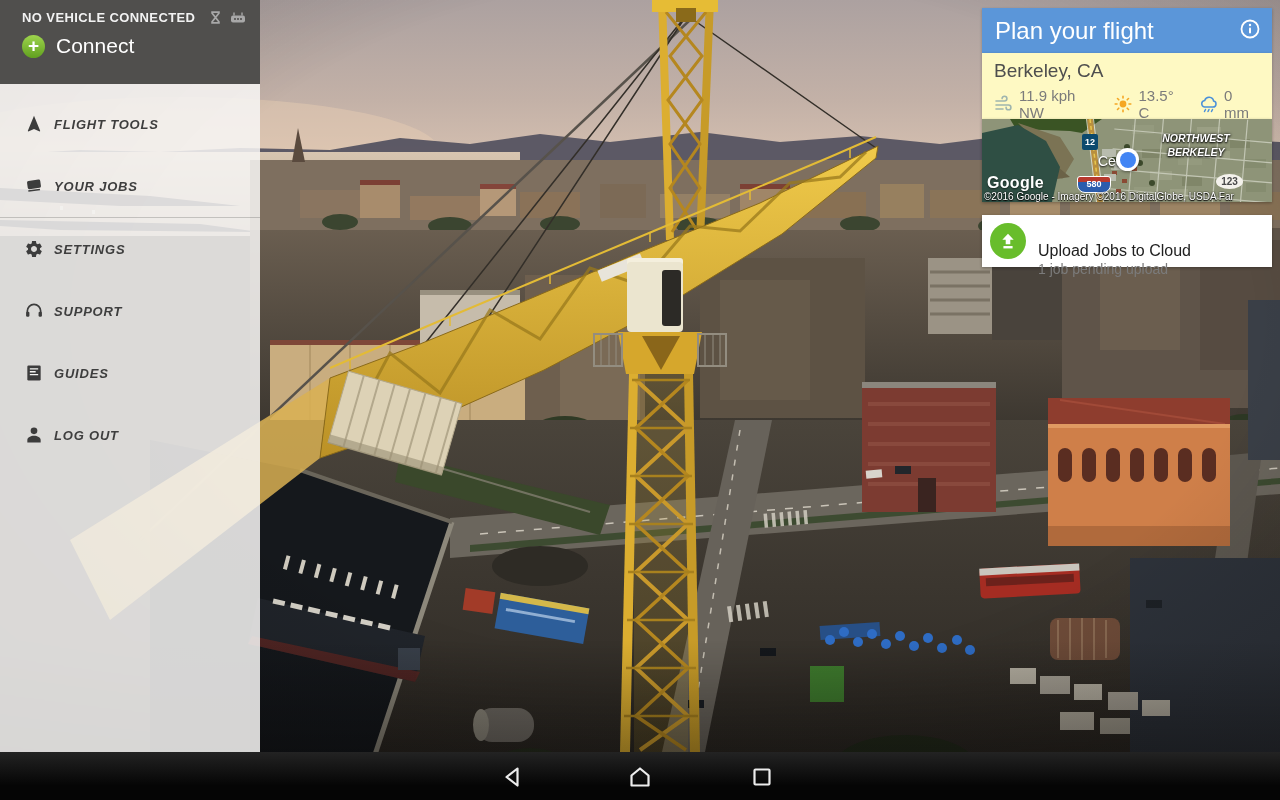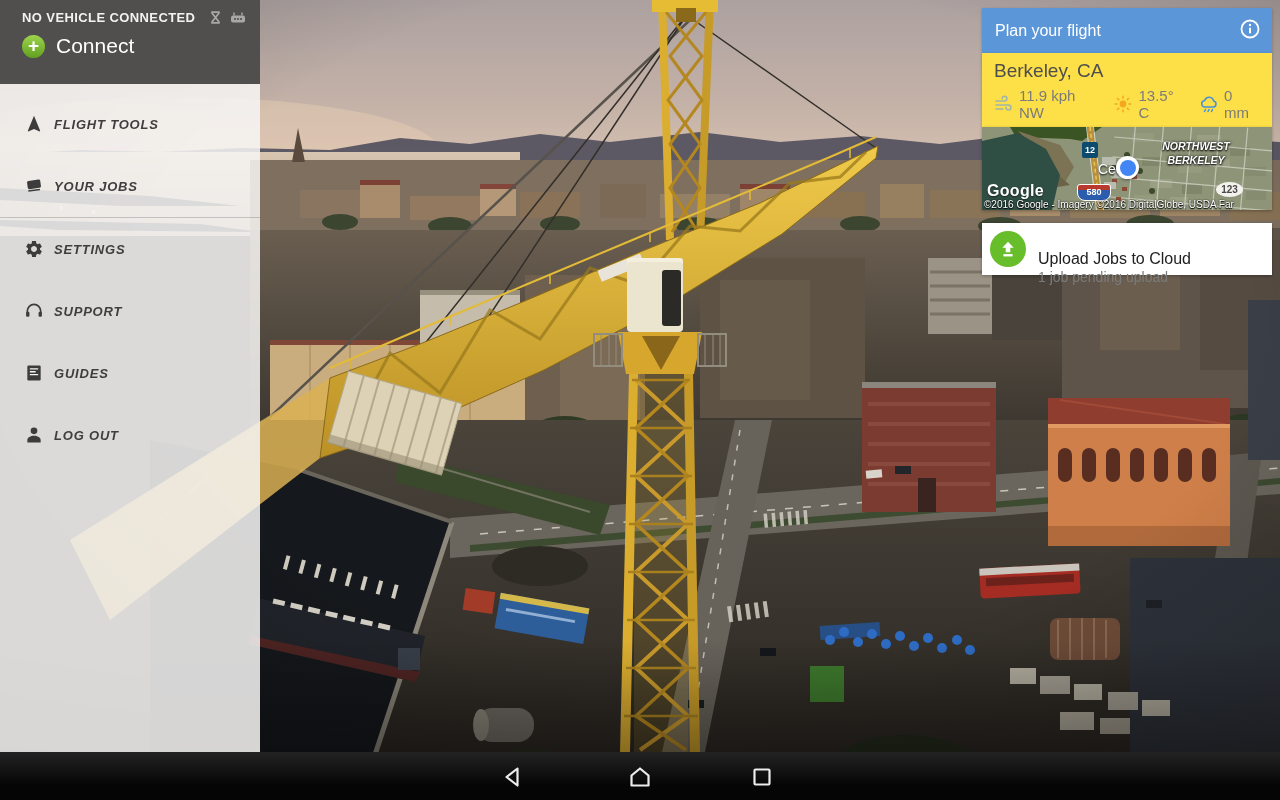--- a/index.html
+++ b/index.html
@@ -24,22 +24,22 @@
   .menu{padding-top:9px;}
   .menu-item{height:62px;display:flex;align-items:center;padding-left:24px;cursor:pointer;font-style:italic;}
   .menu-item svg{display:block;flex:0 0 auto;}
   .menu-label{margin-left:10px;font-size:13px;font-weight:bold;letter-spacing:.8px;color:#3e3e3e;}
   .menu-divider{height:1px;background:rgba(0,0,0,0.18);margin:0;}
 
   
   .plan-card{position:absolute;left:982px;top:8px;width:290px;z-index:20;}
   .plan-header{height:45px;background:#5b96d9;display:flex;align-items:center;
                padding:0 11px 0 13px;box-shadow:0 1px 3px rgba(0,0,0,.25);}
-  .plan-title{flex:1;font-size:16px;color:#fff;}
-  .weather-panel{background:#fde047;height:74px;padding:7px 12px 4px 12px;box-shadow:0 1px 3px rgba(0,0,0,.25);}
+  .plan-title{flex:1;font-size:24px;color:#fff;}
+  .weather-panel{background:#fef9c3;height:66px;padding:7px 12px 4px 12px;box-shadow:0 1px 3px rgba(0,0,0,.25);}
   .location{font-size:19px;color:#4e4e4e;}
   .weather-row{display:flex;align-items:center;margin-top:5px;color:#7b7b7b;font-size:15px;}
   .weather-row svg{margin-right:5px;display:block;}
   .w-sp{width:13px;}
   .map{position:relative;height:83px;overflow:hidden;background:#8e9478;box-shadow:0 1px 3px rgba(0,0,0,.3);}
   .map svg{position:absolute;left:0;top:0;}
   .shield12{position:absolute;left:100px;top:15px;width:16px;height:16px;background:#0c4a6e;
             border-radius:2px;color:#fff;font-size:9px;font-weight:bold;text-align:center;line-height:16px;}
   .shield580{position:absolute;left:95px;top:57px;width:34px;height:17px;
              background:linear-gradient(#b8392e 0 31%,#2b5cad 31%);border:1px solid #fff;

